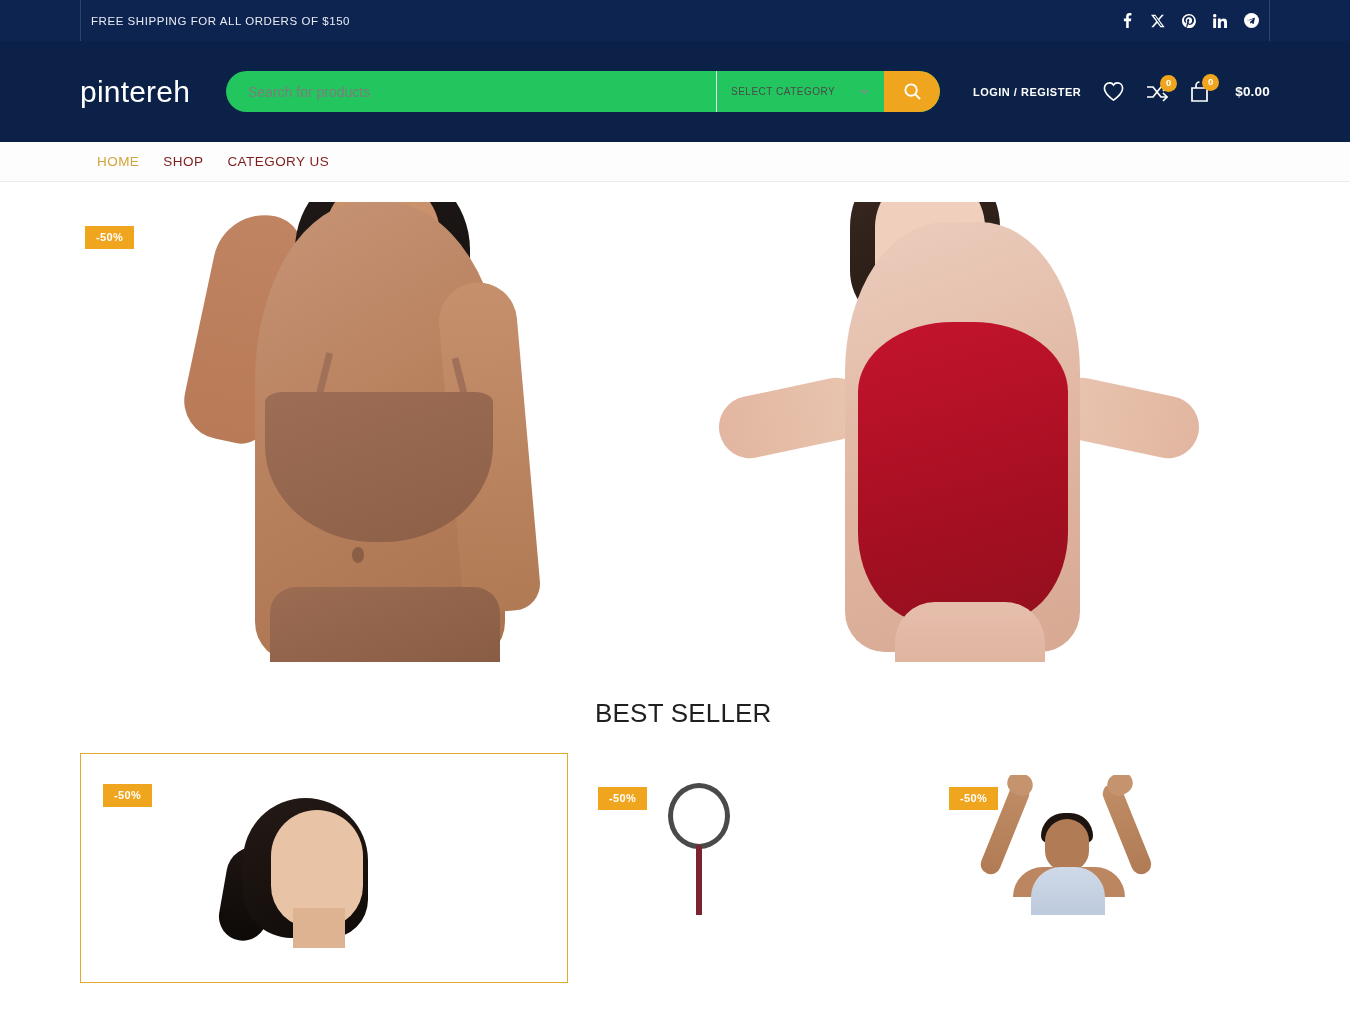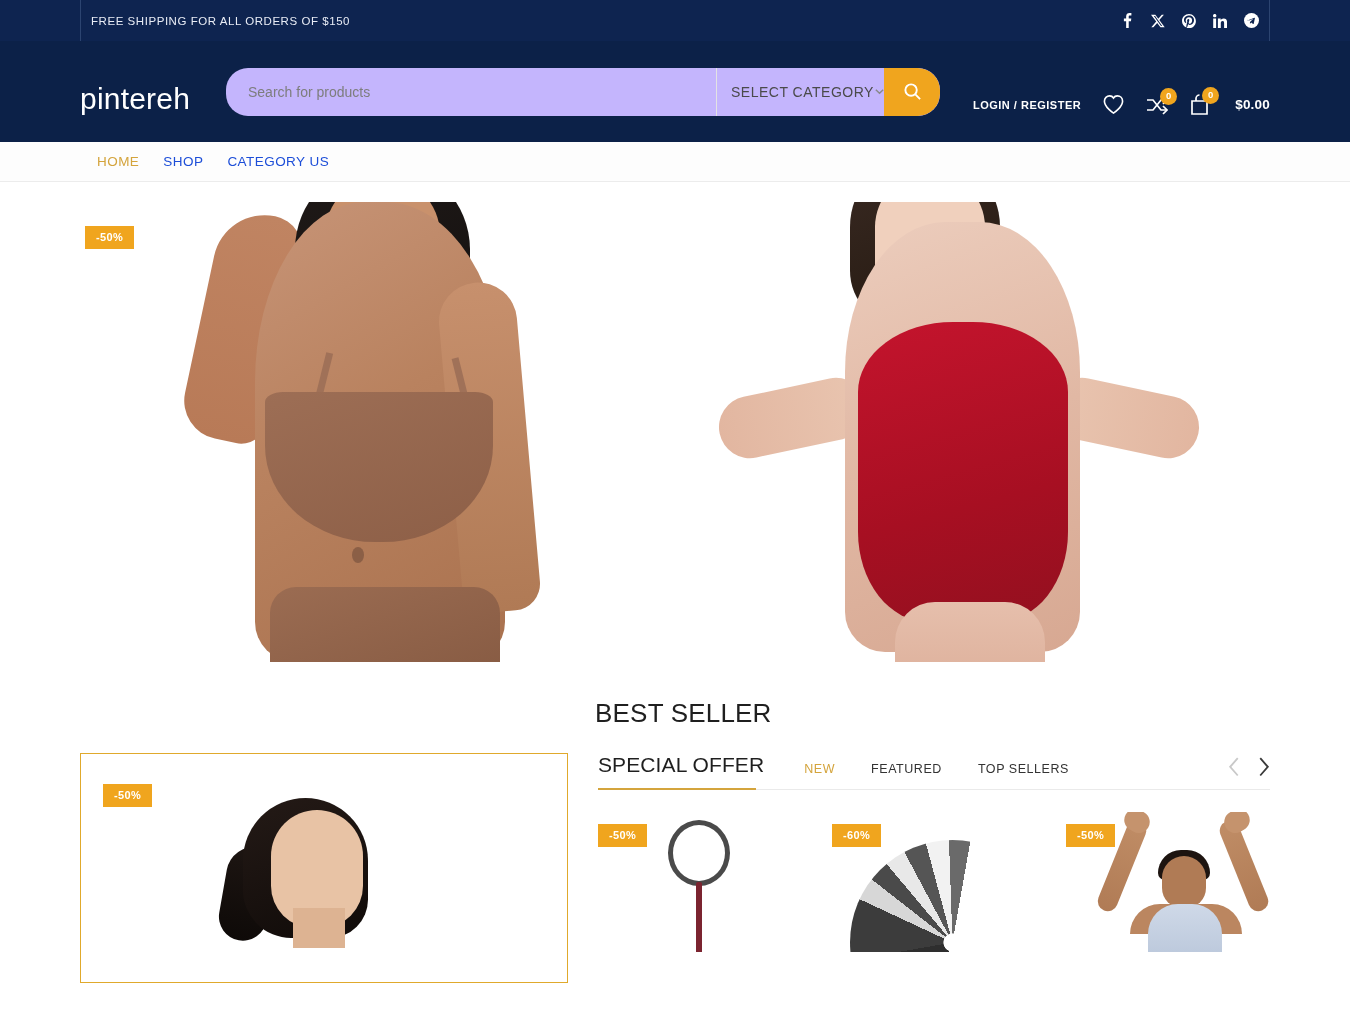--- a/index.html
+++ b/index.html
@@ -44,39 +44,39 @@
   .header {
     height: 101px;
     background: #0c2148;
     display: flex;
     align-items: center;
   }
   .header-inner {
     width: 1190px;
     margin: 0 auto;
     display: flex;
-    align-items: flex-end;
+    align-items: center;
   }
   .logo {
     color: #ffffff;
     font-size: 30px;
     font-weight: 300;
     letter-spacing: .2px;
     width: 146px;
     flex: none;
   }
   
   .searchbar {
     display: flex;
     align-items: stretch;
-    height: 48px;
+    height: 41px;
     width: 714px;
     flex: none;
     border-radius: 22px;
-    background: #c4b5fd;
+    background: #22c55e;
     overflow: hidden;
   }
   .search-input {
     flex: 1;
     border: 0;
     outline: 0;
     padding: 0 22px;
     font-size: 14px;
     color: #333;
     font-family: "Liberation Sans", sans-serif;
@@ -87,21 +87,21 @@
     width: 168px;
     flex: none;
     display: flex;
     align-items: center;
     justify-content: space-between;
     padding: 0 14px 0 14px;
     border-left: 1px solid #e3e3e3;
     cursor: pointer;
   }
   .cat-label {
-    font-size: 14px;
+    font-size: 10px;
     color: #4a4a4a;
     letter-spacing: .5px;
     white-space: nowrap;
   }
   .chev { width: 11px; height: 11px; flex: none; }
   .chev svg { display: block; stroke: #8a8a8a; fill: none; stroke-width: 1.6; }
   .search-btn {
     width: 56px;
     flex: none;
     background: #f0a51e;
@@ -172,21 +172,21 @@
     width: 1190px;
     margin: 0 auto;
     display: flex;
     align-items: center;
     gap: 24px;
     padding-left: 17px;
   }
   .nav-item {
     font-size: 13.5px;
     letter-spacing: .45px;
-    color: #1d4ed8;
+    color: #7f1d1d;
     cursor: pointer;
     white-space: nowrap;
   }
   .nav-item.active { color: #d4a43c; }
 
   
   .hero {
     display: flex;
     gap: 30px;
     width: 1190px;
@@ -691,58 +691,30 @@
       <div>
         <div class="sp-pony"></div>
         <div class="sp-hair"></div>
         <div class="sp-face"></div>
         <div class="sp-neck"></div>
       </div>
     </div>
   </div>
 
   <div class="offer-col">
-    <div class="offer-head">
-      <span class="offer-title">SPECIAL OFFER</span>
-      <span class="offer-underline"></span>
-      <span class="offer-tabs">
-        <span class="offer-tab active">NEW</span>
-        <span class="offer-tab">FEATURED</span>
-        <span class="offer-tab">TOP SELLERS</span>
-      </span>
-      <span class="offer-arrows">
-        <span class="arrow dim">
-          <svg viewBox="0 0 12 20">
-              <polyline points="9,2 2,10 9,18"></polyline>
-            </svg>
-        </span>
-        <span class="arrow dark">
-          <svg viewBox="0 0 12 20">
-              <polyline points="3,2 10,10 3,18"></polyline>
-            </svg>
-        </span>
-      </span>
-    </div>
 
     <div class="offer-grid">
       <div class="offer-card">
         <div>
           <div class="rk-loop"></div>
           <div class="rk-handle"></div>
         </div>
         <div class="mini-tag" style="left:0px; top:12px;">-50%</div>
       </div>
 
-      <div class="offer-card">
-        <div>
-          <div class="fan"></div>
-          <div class="fan-mask"></div>
-        </div>
-        <div class="mini-tag" style="left:0px; top:12px;">-60%</div>
-      </div>
 
       <div class="offer-card">
         <div>
           <div class="bl-armL"></div>
           <div class="bl-armR"></div>
           <div class="bl-hand1"></div>
           <div class="bl-hand2"></div>
           <div class="bl-hair"></div>
           <div class="bl-head"></div>
           <div class="bl-shoulders"></div>

